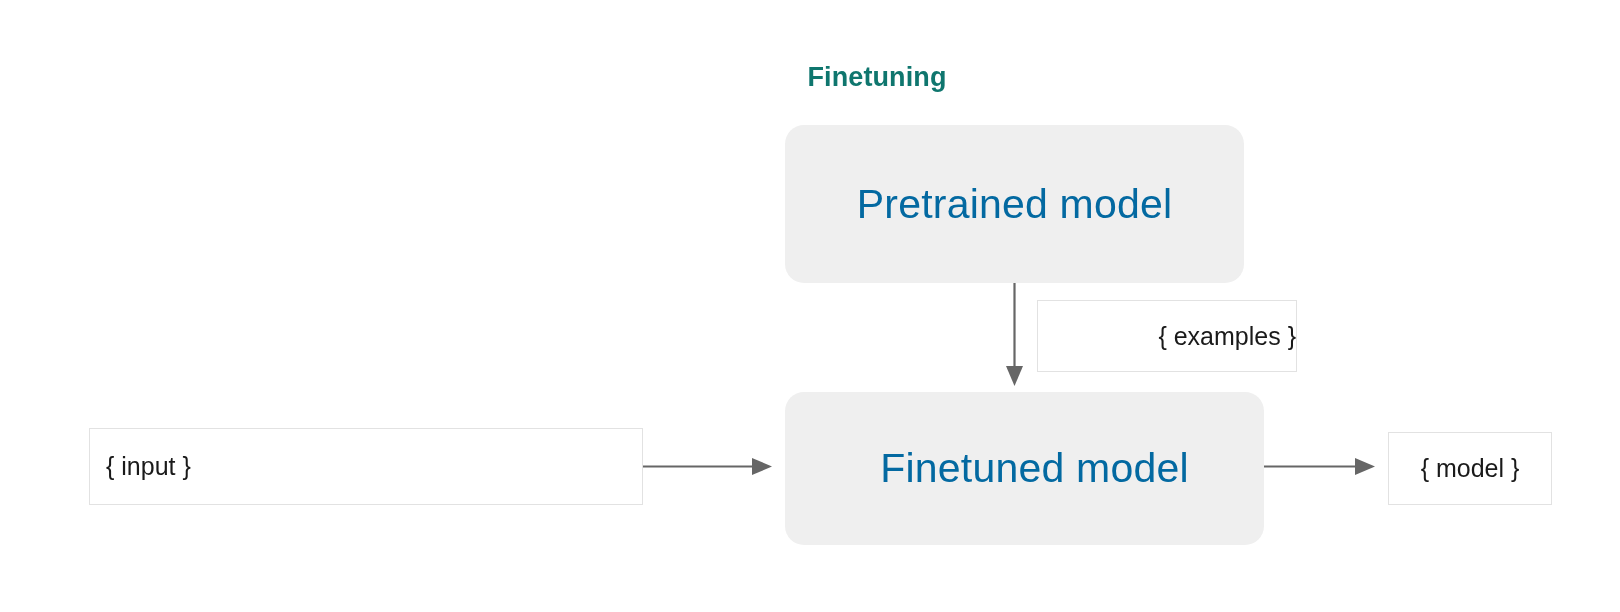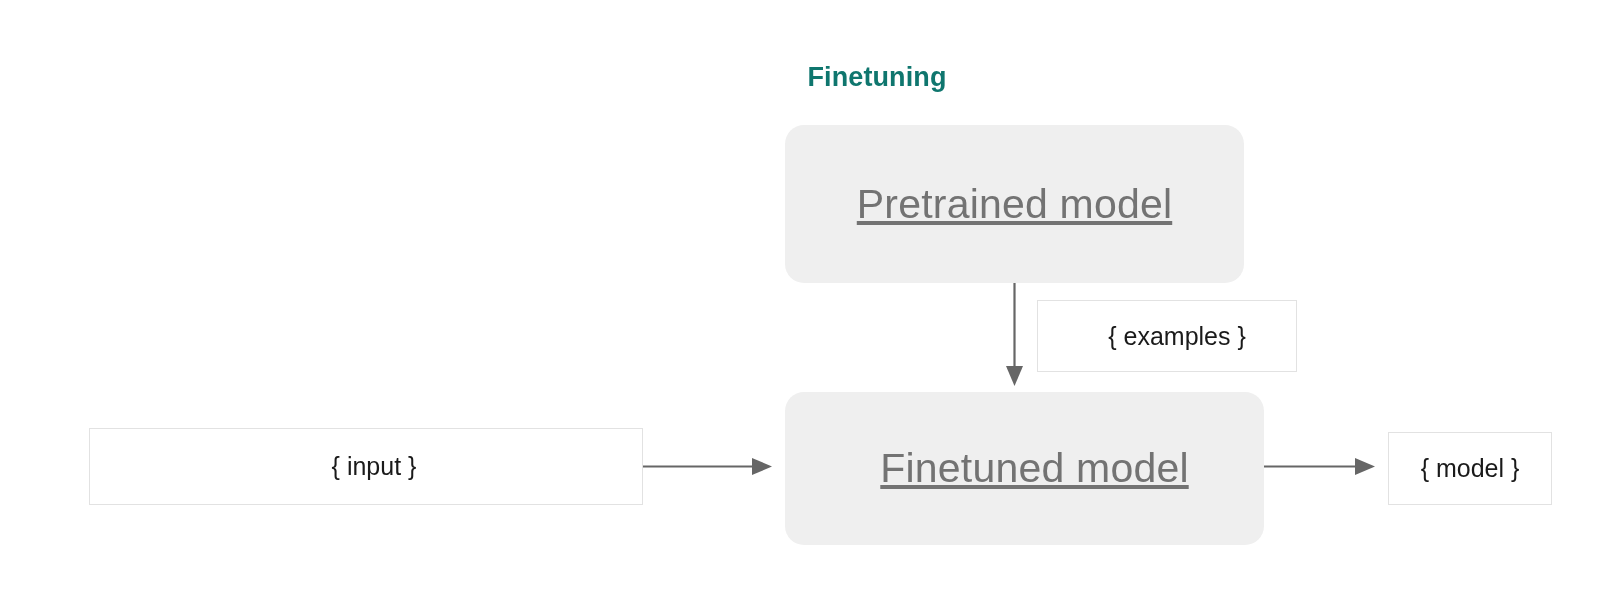--- a/index.html
+++ b/index.html
@@ -38,25 +38,24 @@
     position: absolute;
     background: #efefef;
     border-radius: 19px;
     display: flex;
     align-items: center;
     justify-content: center;
   }
   .model-box .model-label {
     font-size: 41px;
     font-weight: 400;
-    color: #737373;
+    color: #0369a1;
     line-height: 1;
     white-space: nowrap;
     letter-spacing: 0.2px;
-    text-decoration: underline;
   }
   #box-pretrained {
     left: 785px;
     top: 125px;
     width: 459px;
     height: 158px;
   }
   #box-finetuned {
     left: 785px;
     top: 392px;
@@ -78,29 +77,29 @@
     font-size: 25px;
     color: #1a1a1a;
     white-space: nowrap;
     line-height: 1;
   }
   #box-input {
     left: 89px;
     top: 428px;
     width: 554px;
     height: 77px;
-    justify-content: center;
+    justify-content: flex-start;
     padding-left: 16px;
   }
   #box-examples {
     left: 1037px;
     top: 300px;
     width: 260px;
     height: 72px;
-    justify-content: center;
+    justify-content: flex-end;
     padding-left: 20px;
   }
   #box-output {
     left: 1388px;
     top: 432px;
     width: 164px;
     height: 73px;
     justify-content: center;
   }
 

